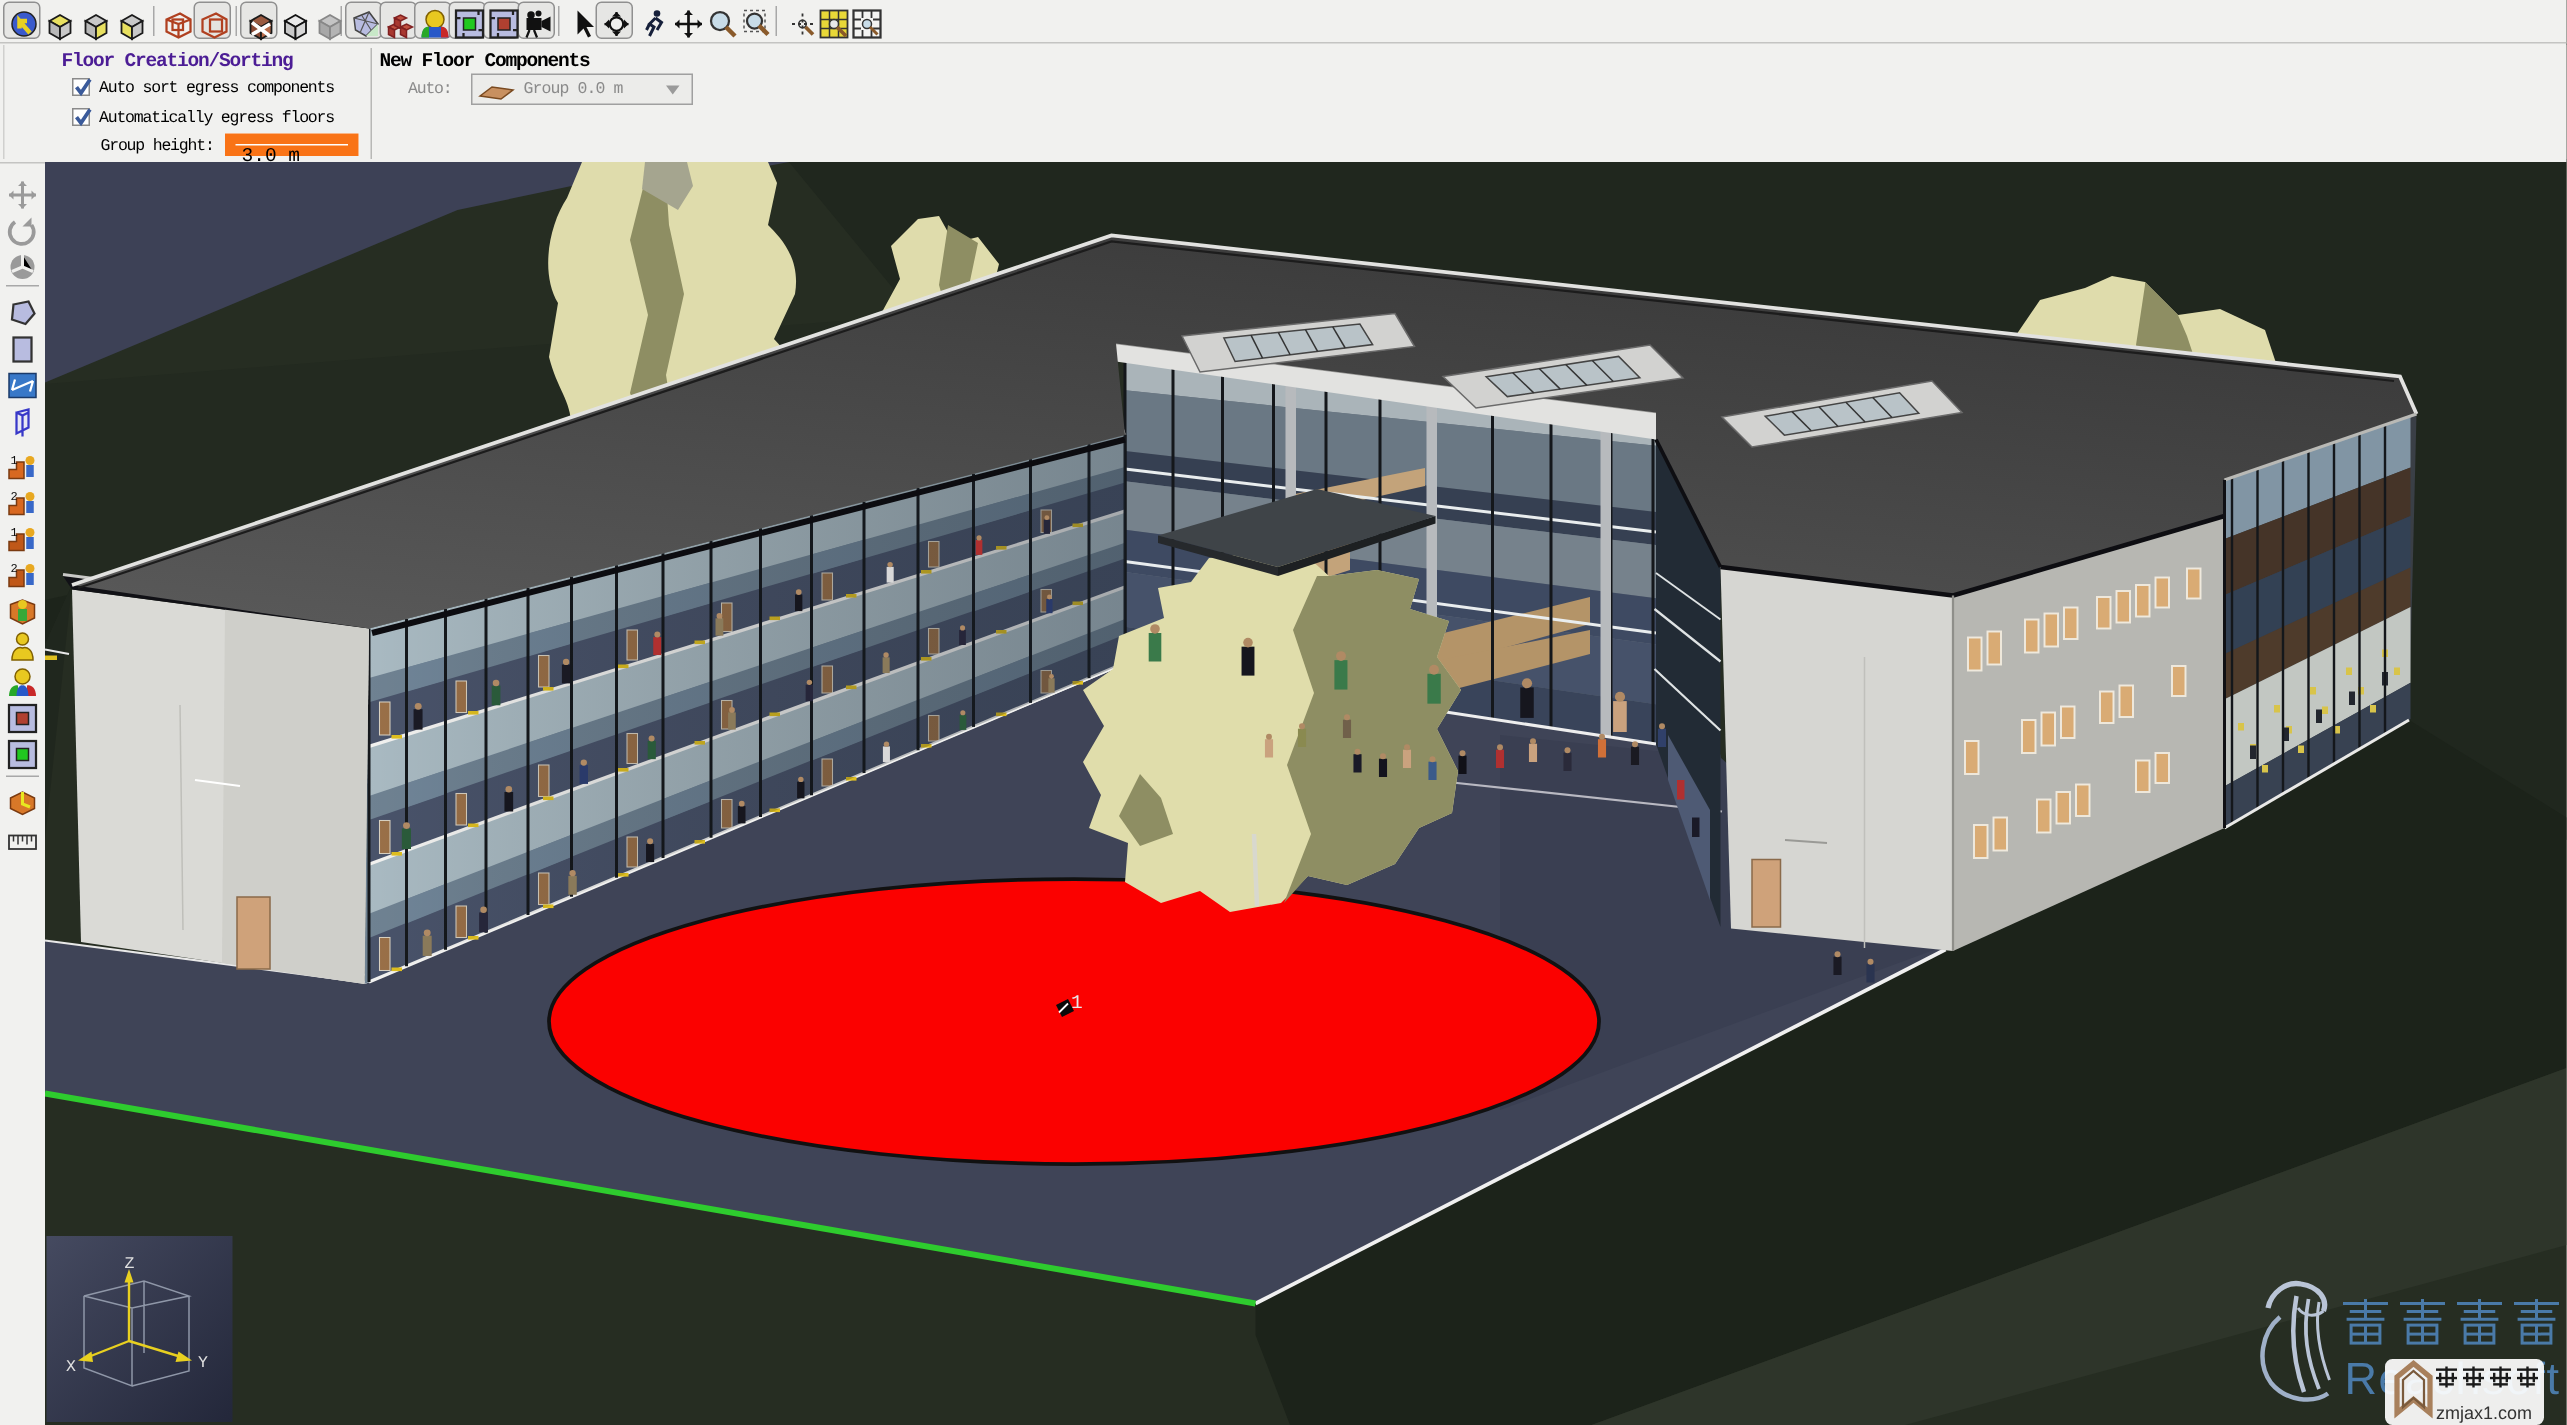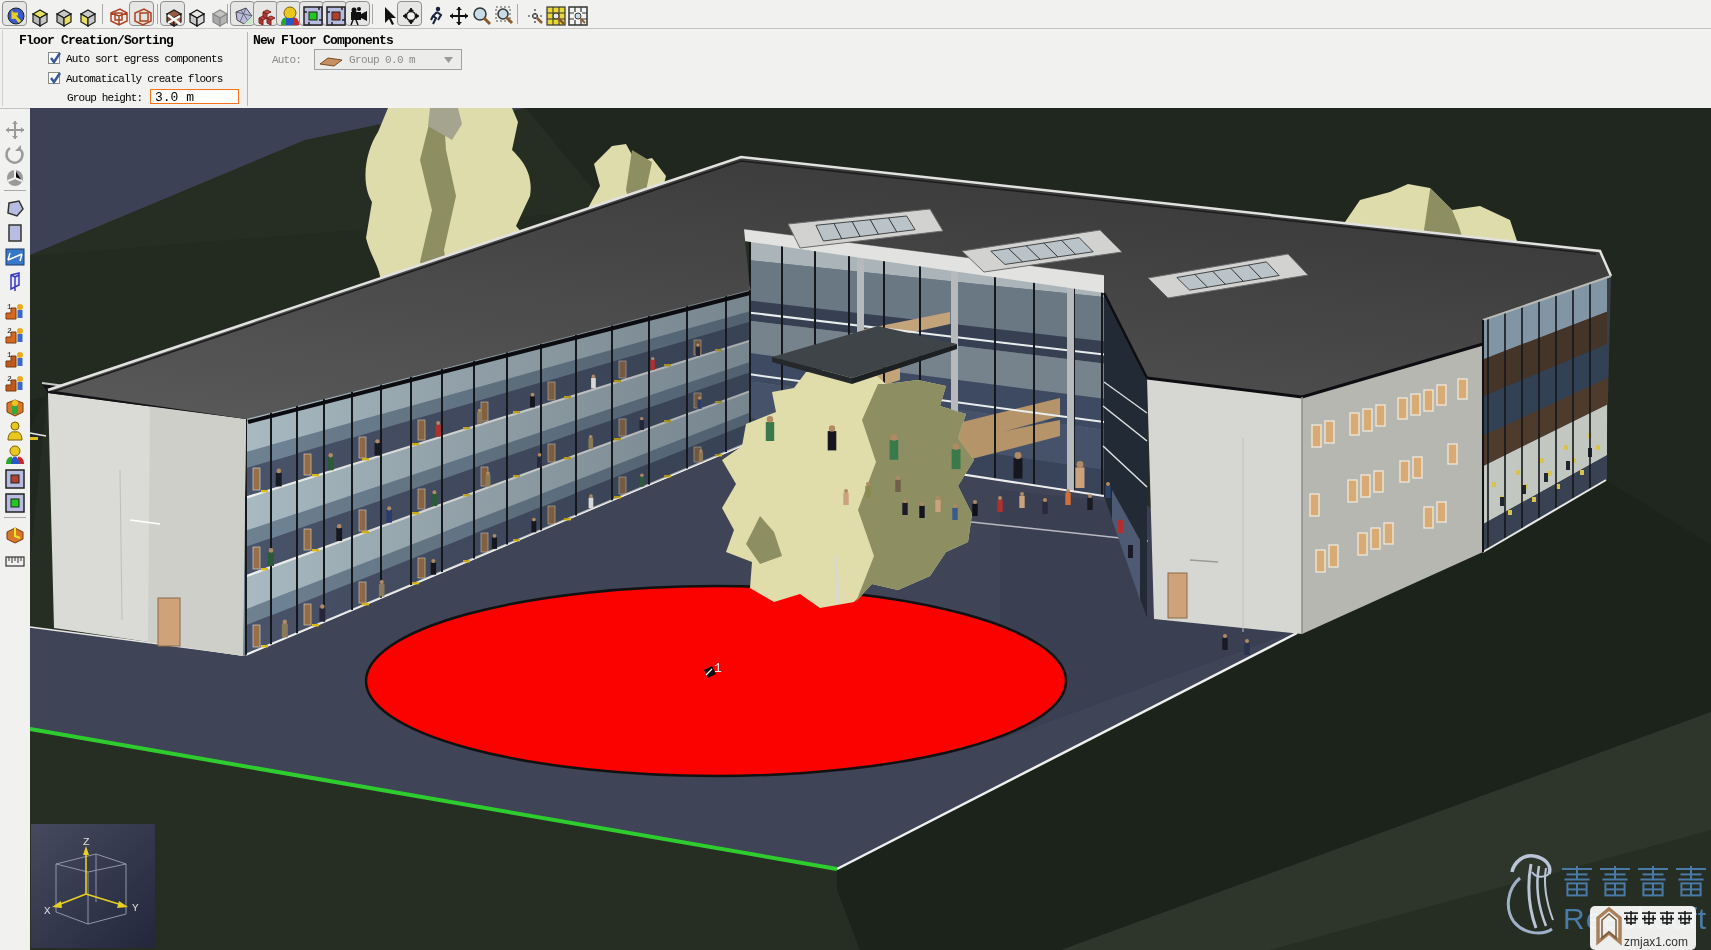--- a/index.html
+++ b/index.html
@@ -618,33 +618,33 @@
         <rect x="3" y="3" width="18" height="18" fill="#f4f4f2" stroke="#333" stroke-width="1.5"></rect>
         <path d="M9,3 L9,8 M15,3 L15,8 M9,16 L9,21 M15,16 L15,21 M3,9 L8,9 M3,15 L8,15 M16,9 L21,9 M16,15 L21,15" stroke="#333" stroke-width="1.2"></path>
         <circle cx="12" cy="12" r="3" fill="#c8dce8" stroke="#333"></circle>
         <path d="M14,14 L19,19" stroke="#8a5a2a" stroke-width="2"></path>
       </g>
     </svg>
   </div>
 <div style="position:absolute;left:0;top:30px;width:1711px;height:78px;background:#f1f1ef">
  <div style="position:absolute;left:2px;top:0;width:1px;height:76px;background:#d0d0ce"></div>
  <div style="position:absolute;left:247px;top:2px;width:1px;height:74px;background:#b8b8b6"></div>
- <div style="position:absolute;left:19px;top:3px;font:bold 13px 'Liberation Mono',monospace;letter-spacing:-0.8px;color:#000000">Floor Creation/Sorting</div>
+ <div style="position:absolute;left:41px;top:3px;font:bold 13px 'Liberation Mono',monospace;letter-spacing:-0.8px;color:#4c1d95">Floor Creation/Sorting</div>
  <div style="position:absolute;left:48px;top:22px;width:12px;height:12px;background:#fff;border:1px solid #8a8a8a"></div>
  <svg style="position:absolute;left:48px;top:20px" width="16" height="16">
       <path d="M3,8 L6,12 L12,3" stroke="#3a5a9a" stroke-width="2.5" fill="none"></path>
     </svg>
  <div style="position:absolute;left:66px;top:23px;font:11px 'Liberation Mono',monospace;letter-spacing:-0.8px;color:#000">Auto sort egress components</div>
  <div style="position:absolute;left:48px;top:42px;width:12px;height:12px;background:#fff;border:1px solid #8a8a8a"></div>
  <svg style="position:absolute;left:48px;top:40px" width="16" height="16">
       <path d="M3,8 L6,12 L12,3" stroke="#3a5a9a" stroke-width="2.5" fill="none"></path>
     </svg>
- <div style="position:absolute;left:66px;top:43px;font:11px 'Liberation Mono',monospace;letter-spacing:-0.8px;color:#000">Automatically create floors</div>
+ <div style="position:absolute;left:66px;top:43px;font:11px 'Liberation Mono',monospace;letter-spacing:-0.8px;color:#000">Automatically egress floors</div>
  <div style="position:absolute;left:67px;top:62px;font:11px 'Liberation Mono',monospace;letter-spacing:-0.8px;color:#000">Group height:</div>
- <div style="position:absolute;left:150px;top:59px;width:89px;height:15px;background:#fff;border:1px solid #f97316;font:13px/15px 'Liberation Mono',monospace;padding-left:4px">3.0 m</div>
+ <div style="position:absolute;left:150px;top:59px;width:89px;height:15px;background:#fff;border:7px solid #f97316;font:13px/15px 'Liberation Mono',monospace;padding-left:4px">3.0 m</div>
  <div style="position:absolute;left:253px;top:3px;font:bold 13px 'Liberation Mono',monospace;letter-spacing:-0.8px;color:#000">New Floor Components</div>
  <div style="position:absolute;left:272px;top:24px;font:11px 'Liberation Mono',monospace;letter-spacing:-0.8px;color:#8a8a8a">Auto:</div>
  <div style="position:absolute;left:314px;top:19px;width:148px;height:21px;background:#ececea;border:1px solid #a0a0a0"></div>
  <svg style="position:absolute;left:318px;top:24px" width="28" height="14">
       <path d="M2,10 L10,4 L24,6 L16,12 Z" fill="#c89060" stroke="#7a4a20"></path>
     </svg>
  <div style="position:absolute;left:349px;top:24px;font:11px 'Liberation Mono',monospace;letter-spacing:-0.6px;color:#8a8a8a">Group 0.0 m</div>
  <svg style="position:absolute;left:443px;top:26px" width="12" height="8">
       <path d="M1,1 L10,1 L5.5,7 Z" fill="#9a9a9a"></path>
     </svg>

